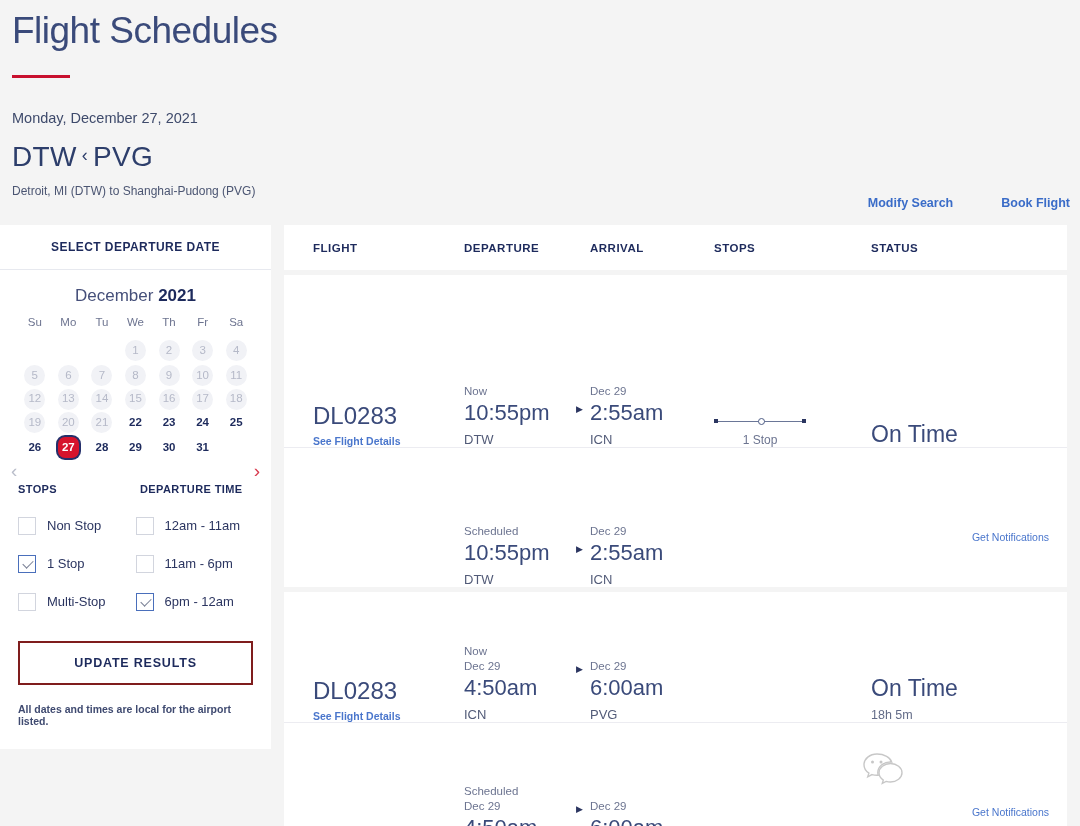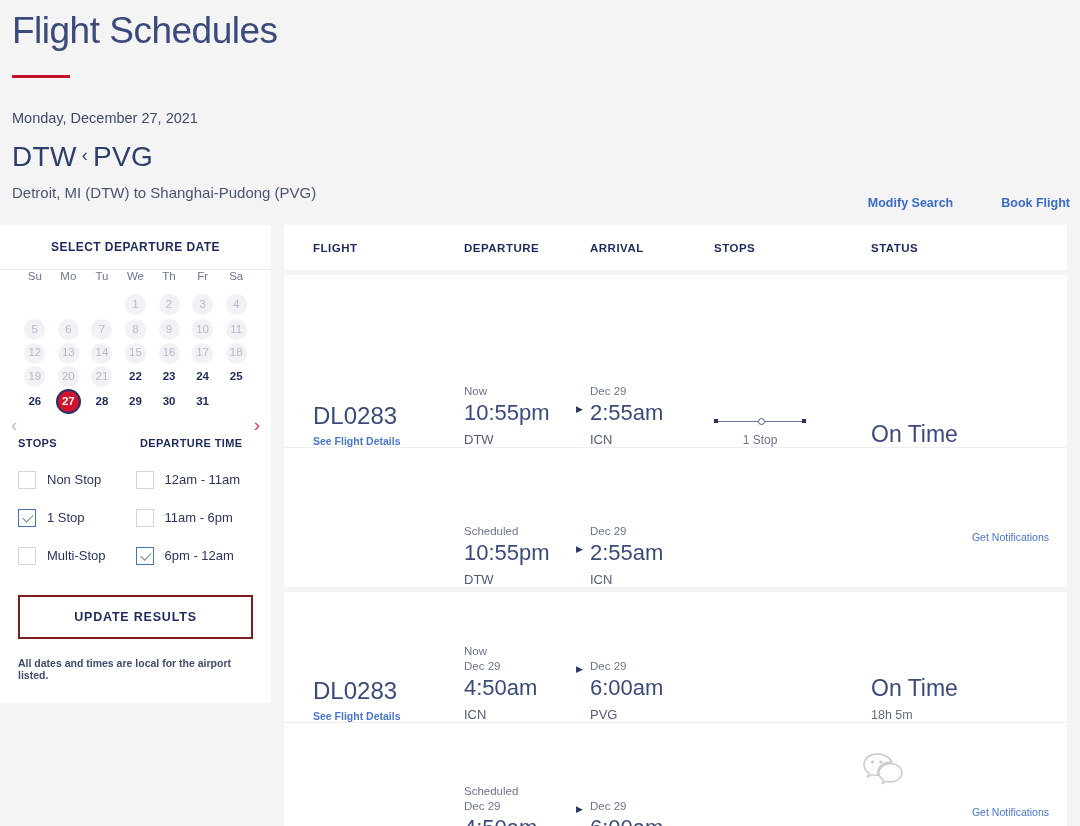--- a/index.html
+++ b/index.html
@@ -49,21 +49,21 @@
   .route .sep {
     font-size: 18px;
     vertical-align: middle;
     padding: 0 5px;
     position: relative;
     top: -3px;
   }
 
   .route-sub {
     margin-top: 11px;
-    font-size: 15px;
+    font-size: 12px;
     color: #4b5572;
   }
 
   
   .top-links {
     position: absolute;
     right: 10px;
     top: 196px;
     display: flex;
     gap: 48px;
@@ -148,20 +148,21 @@
     line-height: 1;
     cursor: pointer;
   }
   .day.dis { background: #f1f2f6; color: #b5b9c8; font-weight: 400; }
   .day.act { color: #1d2a5c; font-weight: 700; background: transparent; }
   .day.sel {
     background: #d6132c;
     color: #ffffff;
     font-weight: 700;
     box-shadow: 0 0 0 2px #25306b;
+    border-radius: 7px;
   }
   .day.empty { cursor: default; }
 
   
   .filters { padding: 22px 18px 0; }
   .filter-heads {
     display: flex;
     font-size: 11px;
     font-weight: 700;
     letter-spacing: 0.4px;
@@ -361,20 +362,24 @@
 <div class="top-links">
   <a>Modify Search</a>
   <a>Book Flight</a>
 </div>
 
 <div class="layout">
 
   <div class="sidebar">
     <div class="sidebar-head">SELECT DEPARTURE DATE</div>
 
+    <div class="cal-title">
+      <span>December</span>
+      <b>2021</b>
+    </div>
 
     <div class="cal-wrap">
       <div class="cal-nav prev">‹</div>
       <div class="cal-nav next">›</div>
       <table class="cal">
         <thead>
             <tr id="cal-head">
               <th>Su</th>
               <th>Mo</th>
               <th>Tu</th>

